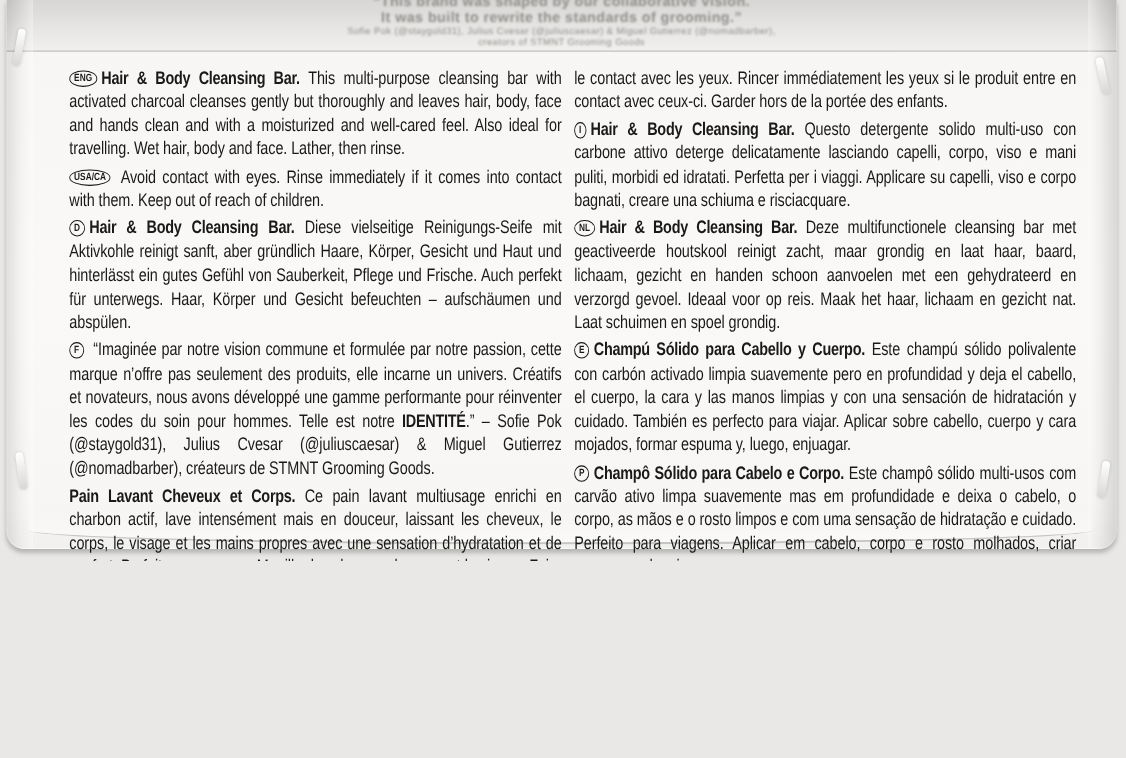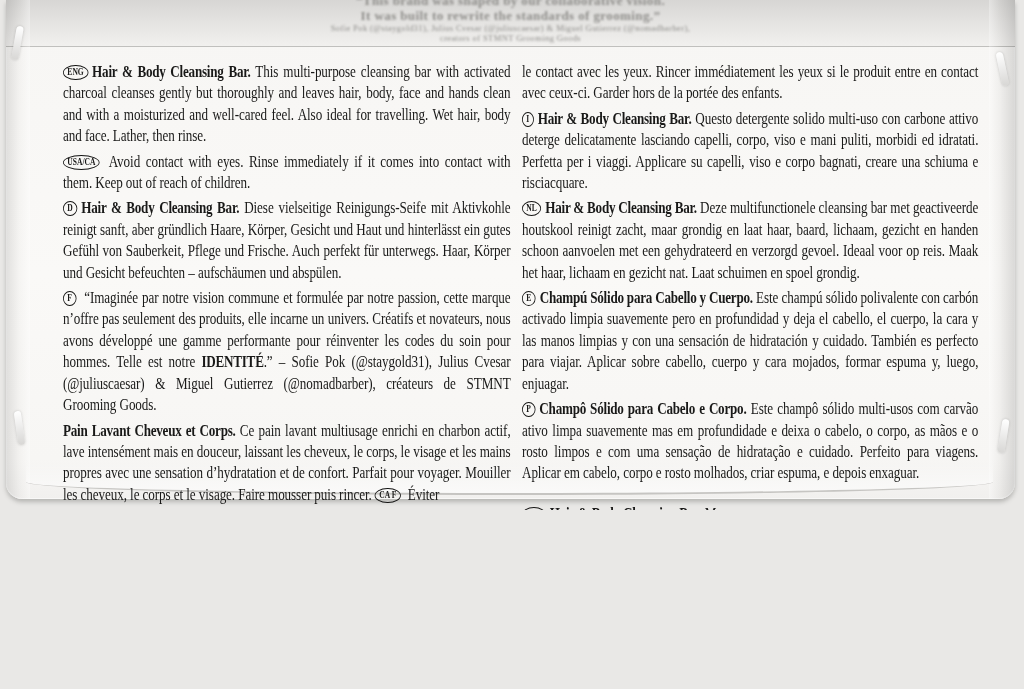--- a/index.html
+++ b/index.html
@@ -1,18 +1,18 @@
 <!DOCTYPE html>
 <html><head>
 <meta charset="utf-8">
 <style>
   html,body{margin:0;padding:0;background:#e9e8e6;}
   .scene{position:relative;width:1024px;height:510px;overflow:hidden;
          background:linear-gradient(180deg,#dddcda 0%,#eceab e 4%,#f2f1ef 8%,#f6f5f3 60%,#fdfdfc 97%);
-         font-family:Liberation Serif, serif;}
+         font-family:Liberation Sans, sans-serif;}
   
   .box{position:absolute;left:6px;right:9px;top:0;bottom:11px;
        background:linear-gradient(180deg,#efeeec 0%,#f7f6f4 7%,#faf9f7 55%,#f7f6f4 92%,#f1f0ee 100%);
        border-radius:0 0 16px 16px;
        box-shadow:0 3px 4px rgba(90,88,85,.35), inset 0 0 0 1px rgba(255,255,255,.5);}
   
   .top-flap{position:absolute;top:0;left:0;right:0;height:46px;overflow:hidden;
        background:linear-gradient(180deg,#d7d6d4 0%,#e6e5e3 55%,#f1f0ee 100%);
        border-bottom:1px solid rgba(150,148,145,.35);}
   .flap-text{position:absolute;left:0;right:0;top:-7px;text-align:center;color:#8f8e8b;

